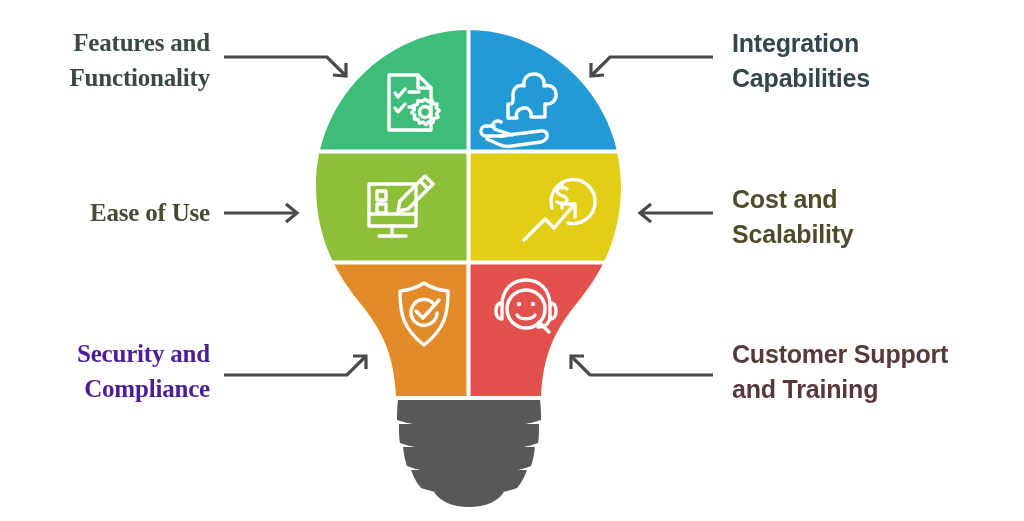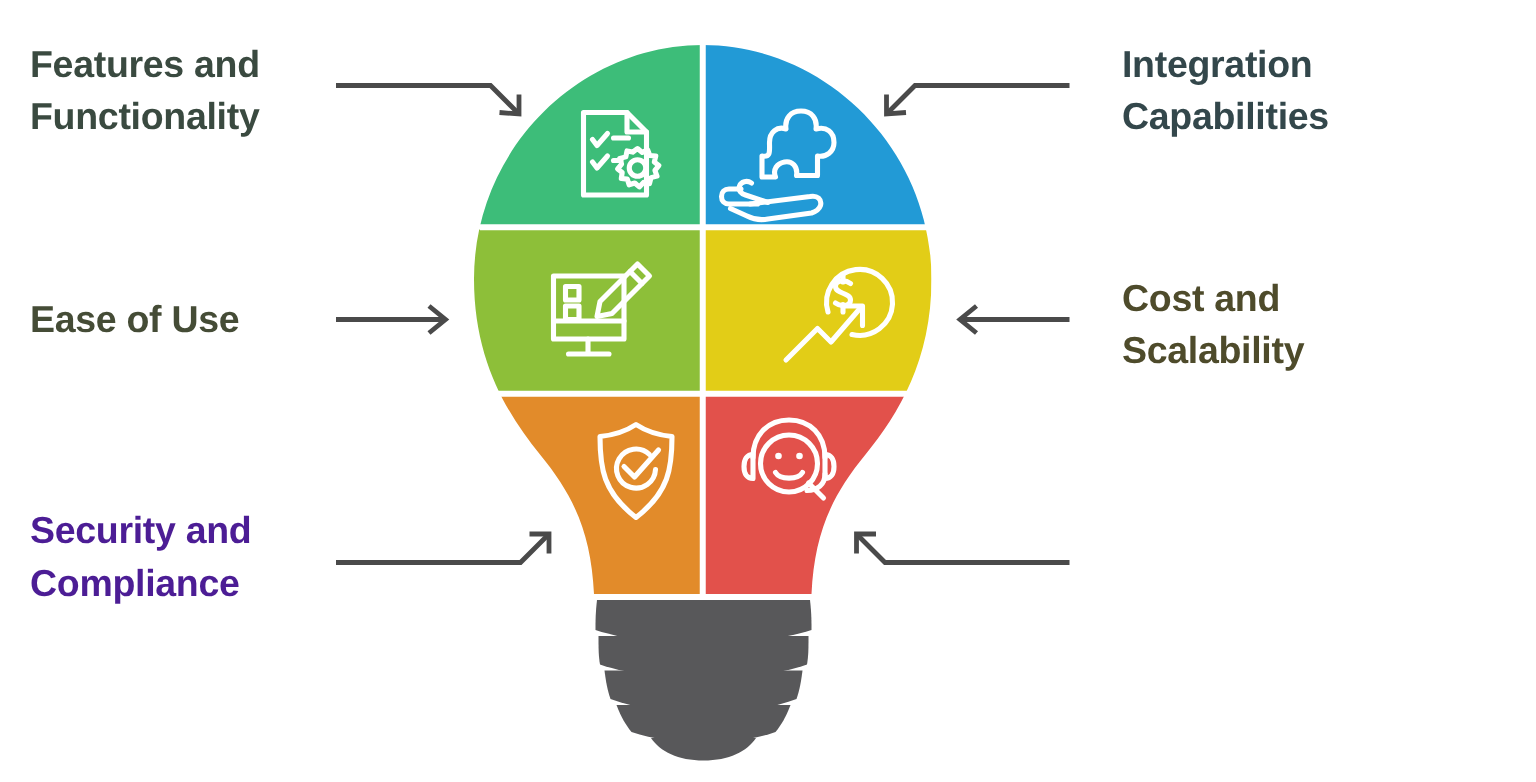--- a/index.html
+++ b/index.html
@@ -22,22 +22,22 @@
   }
   .label {
     position: absolute;
     font-family: "Liberation Sans", sans-serif;
     font-weight: bold;
     font-size: 25px;
     line-height: 1.38;
     letter-spacing: -0.2px;
     white-space: pre-line;
   }
-  .label.right-side { text-align: left; margin-left: 16px; }
-  .label.left-side  { text-align: left; }
+  .label.right-side { text-align: left; }
+  .label.left-side  { text-align: right; font-family: Liberation Serif, serif; }
 
   
   #label-features      { left: 20px;  top: 26px;  width: 190px; }
   #label-ease          { left: 20px;  top: 196px; width: 190px; }
   #label-security      { left: 20px;  top: 337px; width: 190px; }
   #label-integration   { left: 732px; top: 26px;  width: 275px; }
   #label-cost          { left: 732px; top: 182px; width: 275px; }
   #label-support       { left: 732px; top: 337px; width: 282px; }
 
   svg.layer {
@@ -207,14 +207,16 @@
 Capabilities</div>
 
   <div class="label left-side" id="label-ease" style="color:#454c36">Ease of Use</div>
 
   <div class="label right-side" id="label-cost" style="color:#4e4b2b">Cost and
 Scalability</div>
 
   <div class="label left-side" id="label-security" style="color:#4c1d95">Security and
 Compliance</div>
 
+  <div class="label right-side" id="label-support" style="color:#57393a">Customer Support
+and Training</div>
 
 </div>
 
 </body></html>

